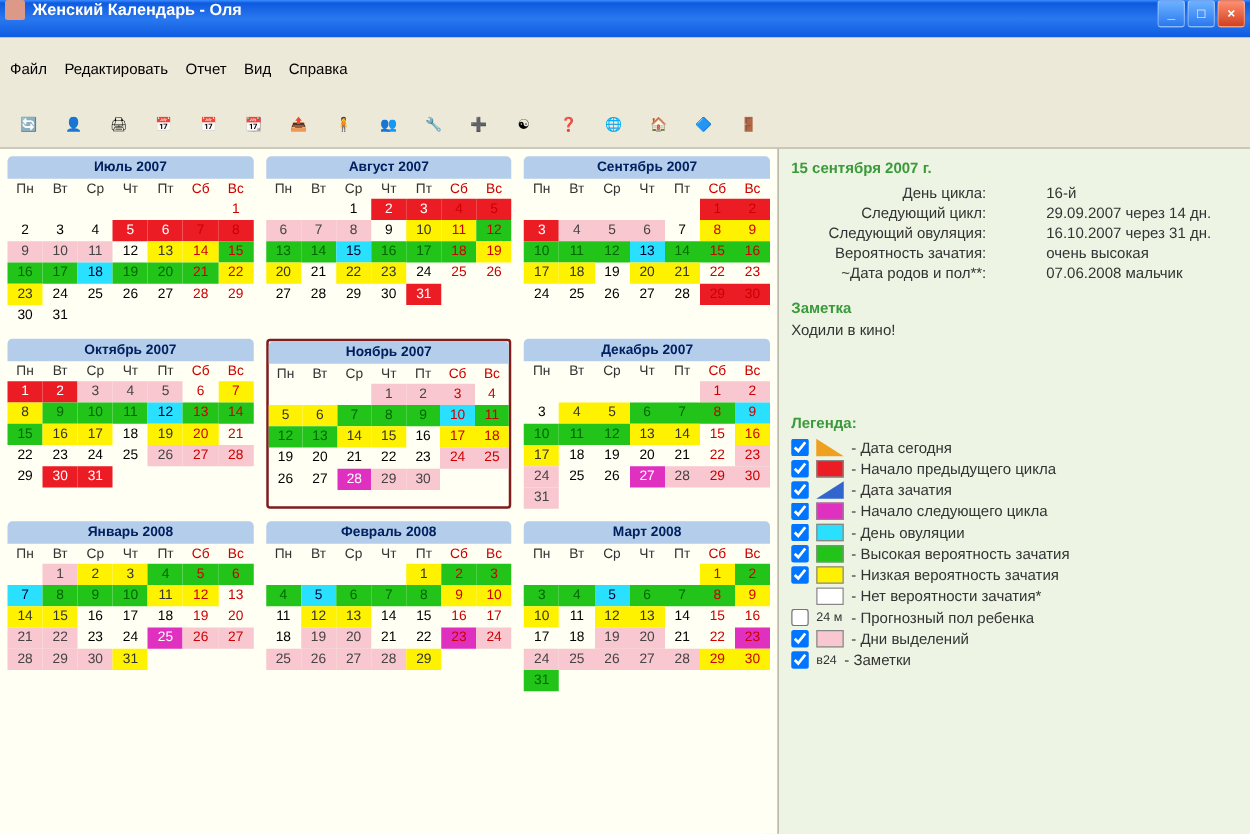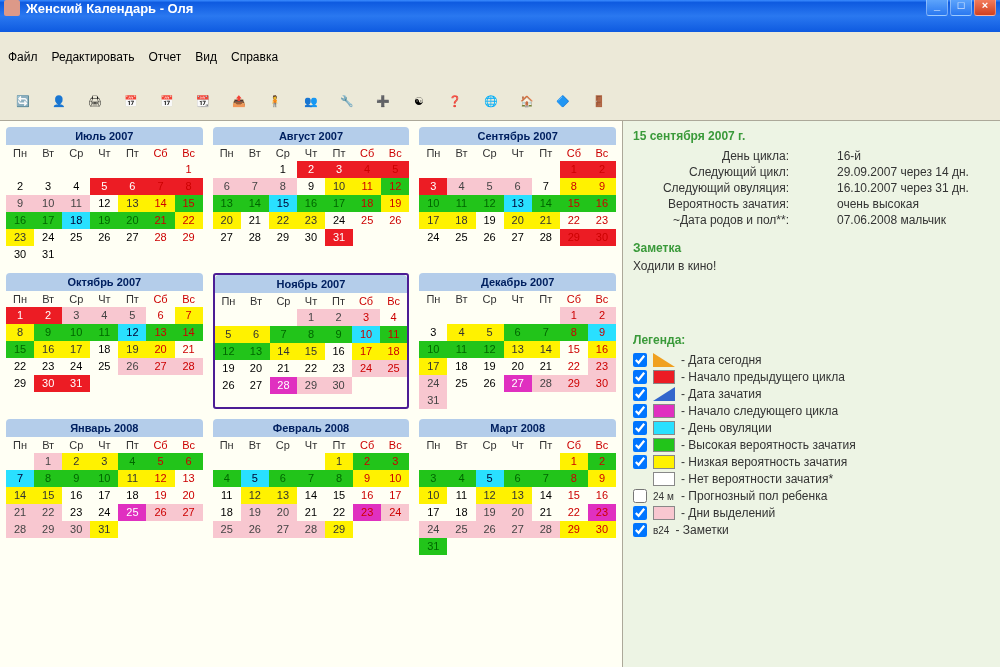--- a/index.html
+++ b/index.html
@@ -9,22 +9,22 @@
   background: #ece9d8;
   width: 1000px;
   height: 667px;
   overflow: hidden;
 }
 .title-bar {
   height: 30px;
   background: linear-gradient(to bottom, #3b8cff 0%, #0e5ae0 8%, #2a78f0 50%, #0e5ae0 100%);
   color: white;
   display: flex;
-  align-items: flex-end;
-  padding: 16px 4px;
+  align-items: flex-start;
+  padding: 0 4px;
   font-size: 13px;
   font-weight: bold;
 }
 .title-bar .app-icon {
   width: 16px;
   height: 16px;
   background: #d98;
   border-radius: 2px;
   margin-right: 6px;
 }
@@ -83,21 +83,21 @@
 .cal-grid {
   display: grid;
   grid-template-columns: repeat(3, 1fr);
   gap: 10px 10px;
 }
 .month {
   background: #fffff4;
   font-size: 11px;
 }
 .month.current {
-  border: 2px solid #4c1d95;
+  border: 2px solid #7f1d1d;
   border-radius: 3px;
 }
 .month-title {
   text-align: center;
   background: #b4cdea;
   color: #002060;
   padding: 3px 0;
   font-weight: bold;
   border-radius: 4px 4px 0 0;
   margin-bottom: 2px;

